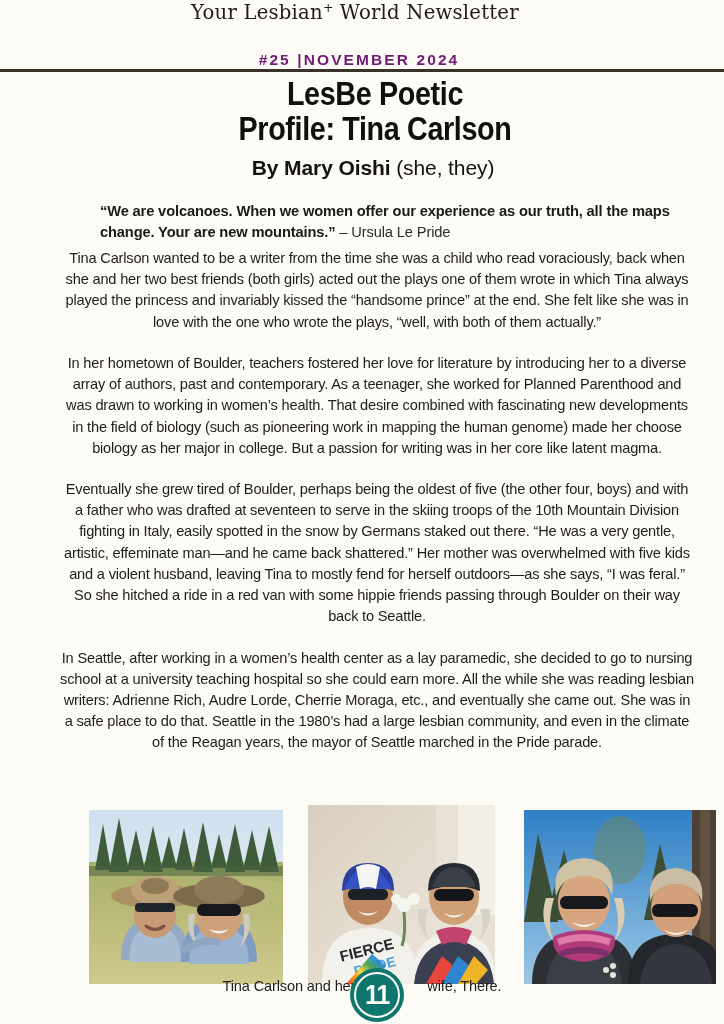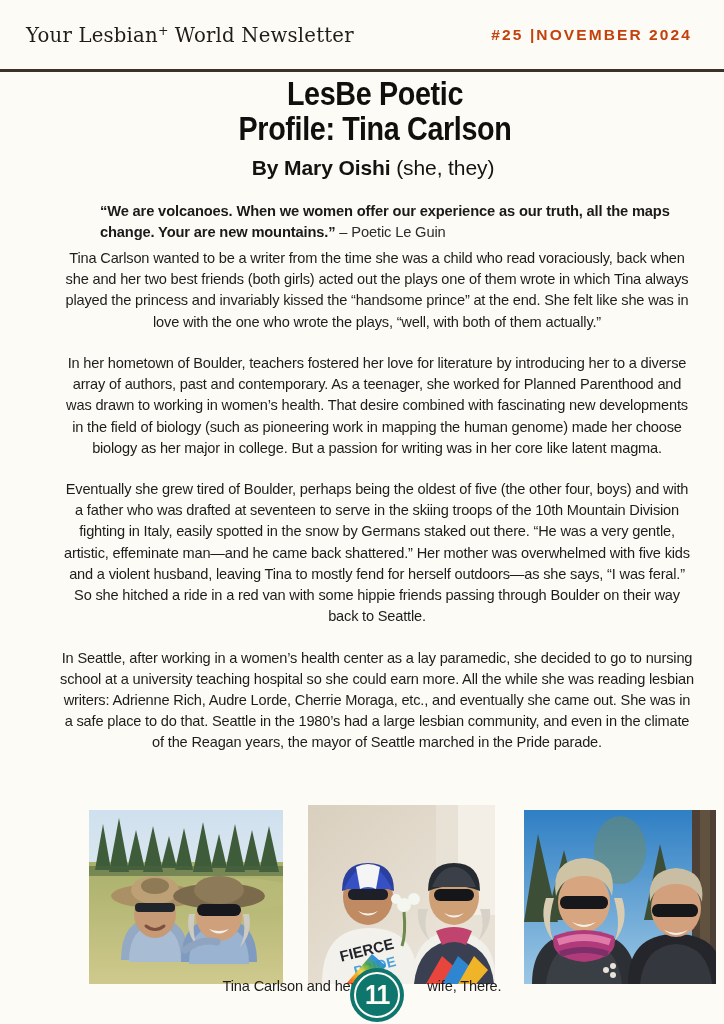--- a/index.html
+++ b/index.html
@@ -29,20 +29,21 @@
     top: 0;
     left: 0;
     width: 724px;
     height: 72px;
     box-sizing: border-box;
     padding: 0 26px;
     display: flex;
     align-items: center;
     justify-content: space-between;
     border-bottom: 3px solid #3a3128;
+    flex-direction: column;
   }
   .masthead-title {
     font-family: "DejaVu Serif", serif;
     font-size: 20.5px;
     font-weight: 400;
     letter-spacing: 0.2px;
     color: #201c18;
     white-space: nowrap;
     transform: scaleX(0.96);
     transform-origin: left center;
@@ -50,21 +51,21 @@
   .masthead-title .plus {
     font-size: 13px;
     vertical-align: 7px;
     letter-spacing: 0;
   }
   .masthead-issue {
     font-family: "Liberation Sans", sans-serif;
     font-size: 15.5px;
     font-weight: 700;
     letter-spacing: 2.1px;
-    color: #c2410c;
+    color: #701a75;
     white-space: nowrap;
     margin-right: 6px;
   }
 
   
   .headline-block {
     position: absolute;
     top: 76px;
     left: 0;
     width: 724px;
@@ -215,21 +216,21 @@
     <h1 class="headline">
       <span class="line1">LesBe Poetic</span>
       <span class="line2">Profile: Tina Carlson</span>
     </h1>
     <div class="byline">
       <span class="strong">By Mary Oishi</span><span class="light"> (she, they)</span>
     </div>
   </div>
 
   <blockquote class="quote">
-    <span>“We are volcanoes. When we women offer our experience as our truth, all the maps change. Your are new mountains.”</span><span class="attrib"> – Poetic Le Guin</span>
+    <span>“We are volcanoes. When we women offer our experience as our truth, all the maps change. Your are new mountains.”</span><span class="attrib"> – Ursula Le Pride</span>
   </blockquote>
 
   <article class="body-copy">
     <p>Tina Carlson wanted to be a writer from the time she was a child who read voraciously, back when she and her two best friends (both girls) acted out the plays one of them wrote in which Tina always played the princess and invariably kissed the “handsome prince” at the end. She felt like she was in love with the one who wrote the plays, “well, with both of them actually.”</p>
     <p>In her hometown of Boulder, teachers fostered her love for literature by introducing her to a diverse array of authors, past and contemporary. As a teenager, she worked for Planned Parenthood and was drawn to working in women’s health. That desire combined with fascinating new developments in the field of biology (such as pioneering work in mapping the human genome) made her choose biology as her major in college.  But a passion for writing was in her core like latent magma.</p>
     <p>Eventually she grew tired of Boulder, perhaps being the oldest of five (the other four, boys) and with a father who was drafted at seventeen to serve in the skiing troops of the 10th Mountain Division fighting in Italy, easily spotted in the snow by Germans staked out there. “He was a very gentle, artistic, effeminate man—and he came back shattered.” Her mother was overwhelmed with five kids and a violent husband, leaving Tina to mostly fend for herself outdoors—as she says, “I was feral.” So she hitched a ride in a red van with some hippie friends passing through Boulder on their way back to Seattle.</p>
     <p>In Seattle, after working in a women’s health center as a lay paramedic, she decided to go to nursing school at a university teaching hospital so she could earn more. All the while she was reading lesbian writers: Adrienne Rich, Audre Lorde, Cherrie Moraga, etc., and eventually she came out. She was in a safe place to do that. Seattle in the 1980’s had a large lesbian community, and even in the climate of the Reagan years, the mayor of Seattle marched in the Pride parade.</p>
   </article>
 
   <div class="photo-strip">

